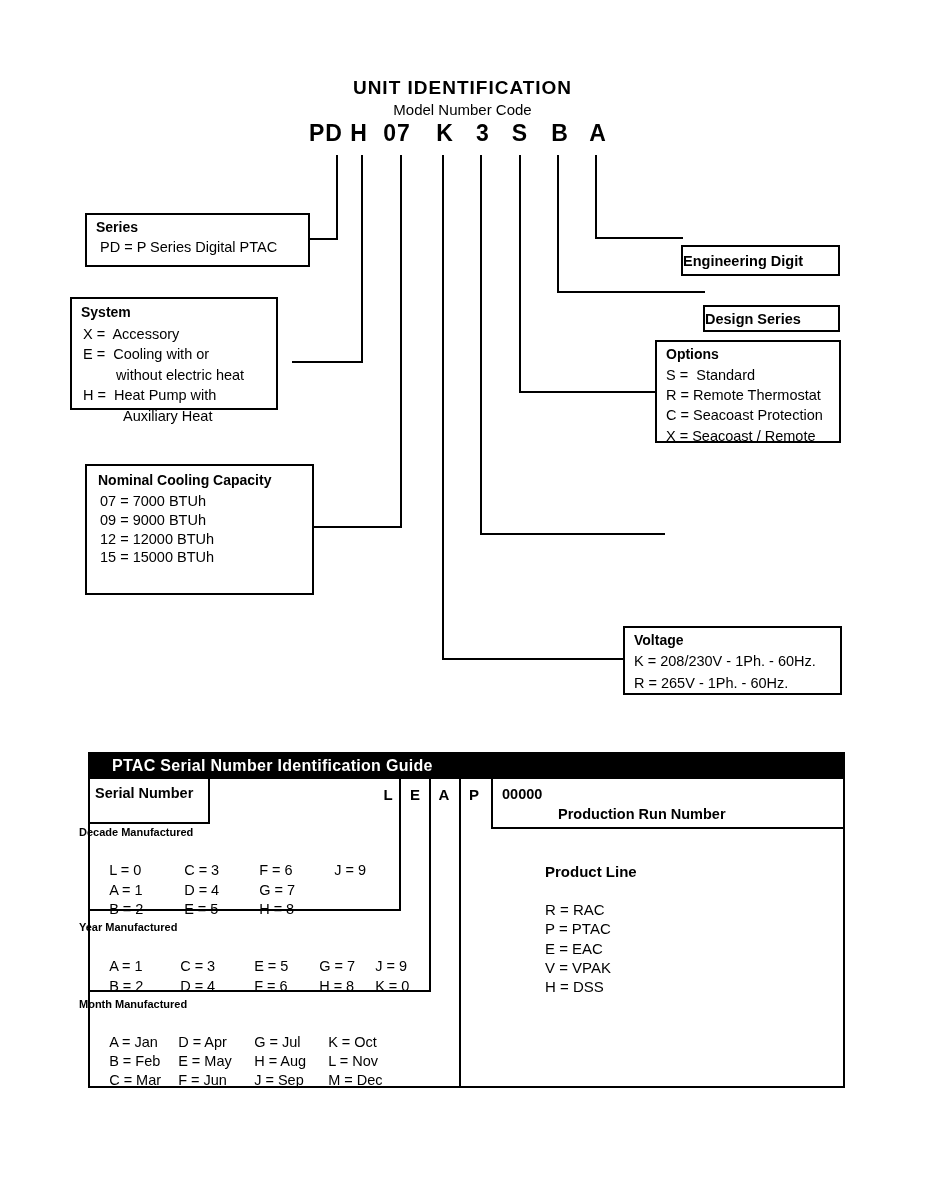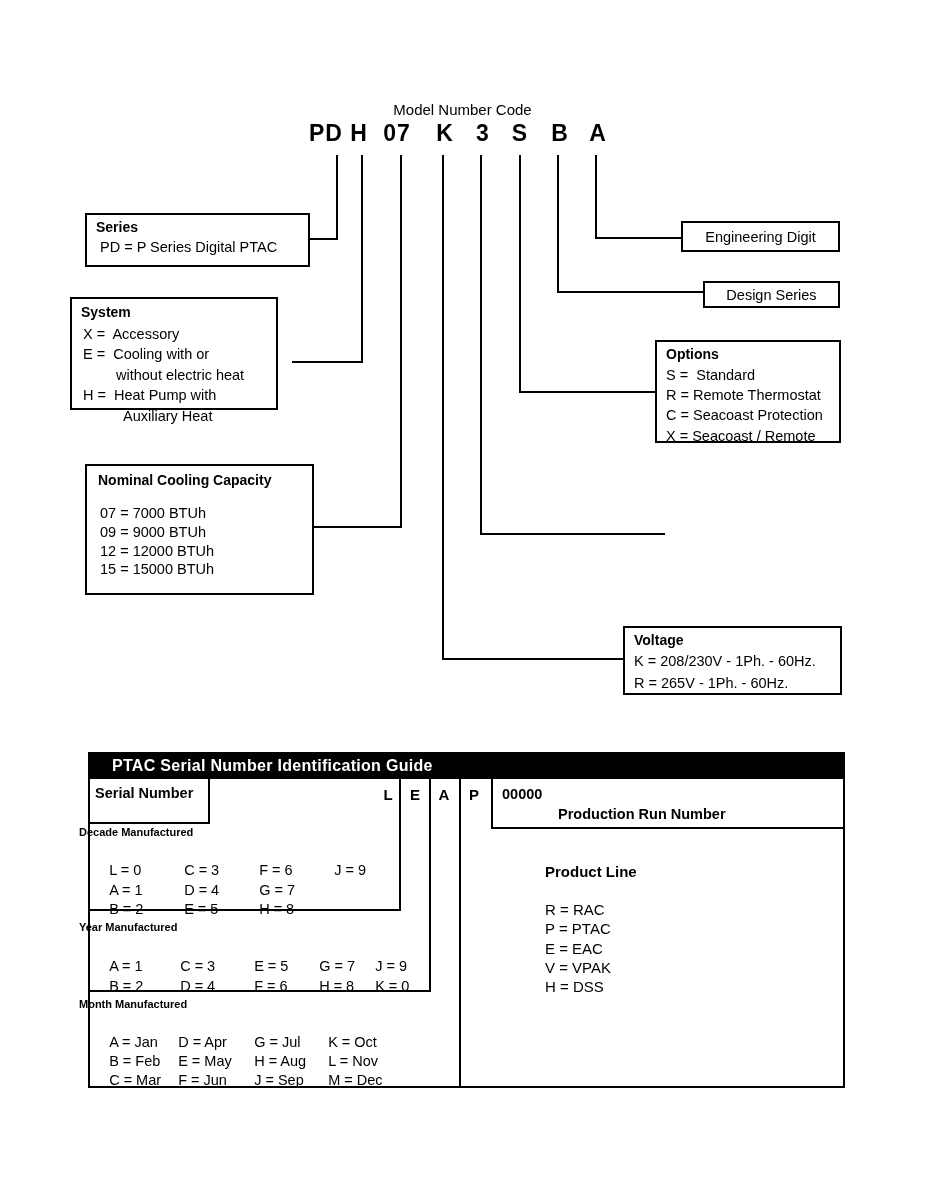--- a/index.html
+++ b/index.html
@@ -20,28 +20,28 @@
   
   .title{position:absolute;top:77px;left:0;width:925px;text-align:center;
          font-size:19px;font-weight:bold;letter-spacing:1px;}
   .subtitle{position:absolute;top:101px;left:0;width:925px;text-align:center;font-size:15px;}
   .seg{position:absolute;top:120px;transform:translateX(-50%);
        font-size:23px;font-weight:bold;letter-spacing:1px;}
 
   
   .bx-head{position:absolute;font-size:14px;font-weight:bold;white-space:pre;}
   .bx-line{font-size:14.5px;white-space:pre;}
-  .center-label{display:flex;align-items:center;justify-content:center;
-                font-size:14.5px;font-weight:normal;white-space:pre;}
+  .center-label{display:flex;align-items:center;
+                font-size:14.5px;font-weight:bold;white-space:pre;margin-top:24px;}
 
   .series-lines{position:absolute;left:13px;top:23px;line-height:19px;}
   .system-lines{position:absolute;left:11px;top:25px;line-height:20.4px;}
   .system-lines .ind1{padding-left:33px;}
   .system-lines .ind2{padding-left:40px;}
-  .cooling-lines{position:absolute;left:13px;top:26px;line-height:18.8px;margin-top:12px;}
+  .cooling-lines{position:absolute;left:13px;top:26px;line-height:18.8px;}
   .options-lines{position:absolute;left:9px;top:23px;line-height:20.2px;}
   .heater-lines{position:absolute;left:9px;top:23px;line-height:19.6px;}
   .voltage-lines{position:absolute;left:9px;top:23px;line-height:21.5px;}
 
   
   .sg-header{position:absolute;left:88px;top:752px;width:757px;height:27px;
              background:#000;color:#fff;font-size:16px;font-weight:bold;
              line-height:27px;padding-left:24px;box-sizing:border-box;letter-spacing:.3px;}
   .sg-snbox{position:absolute;left:88px;top:779px;width:122px;height:45px;
             border-right:2px solid #000;border-bottom:2px solid #000;box-sizing:border-box;}
@@ -64,20 +64,21 @@
   .month-row span:nth-child(3){width:74px;}
 
   .pl-head{position:absolute;left:545px;top:863px;font-size:15px;font-weight:bold;}
   .pl-lines{position:absolute;left:545px;top:900px;font-size:15px;line-height:19.3px;}
 </style>
 </head>
 <body>
 
 <div id="page">
 
+  <div class="title">UNIT IDENTIFICATION</div>
   <div class="subtitle">Model Number Code</div>
 
   <div class="seg" style="left:326px">PD</div>
   <div class="seg" style="left:359px">H</div>
   <div class="seg" style="left:397px">07</div>
   <div class="seg" style="left:445px">K</div>
   <div class="seg" style="left:483px">3</div>
   <div class="seg" style="left:520px">S</div>
   <div class="seg" style="left:560px">B</div>
   <div class="seg" style="left:598px">A</div>

